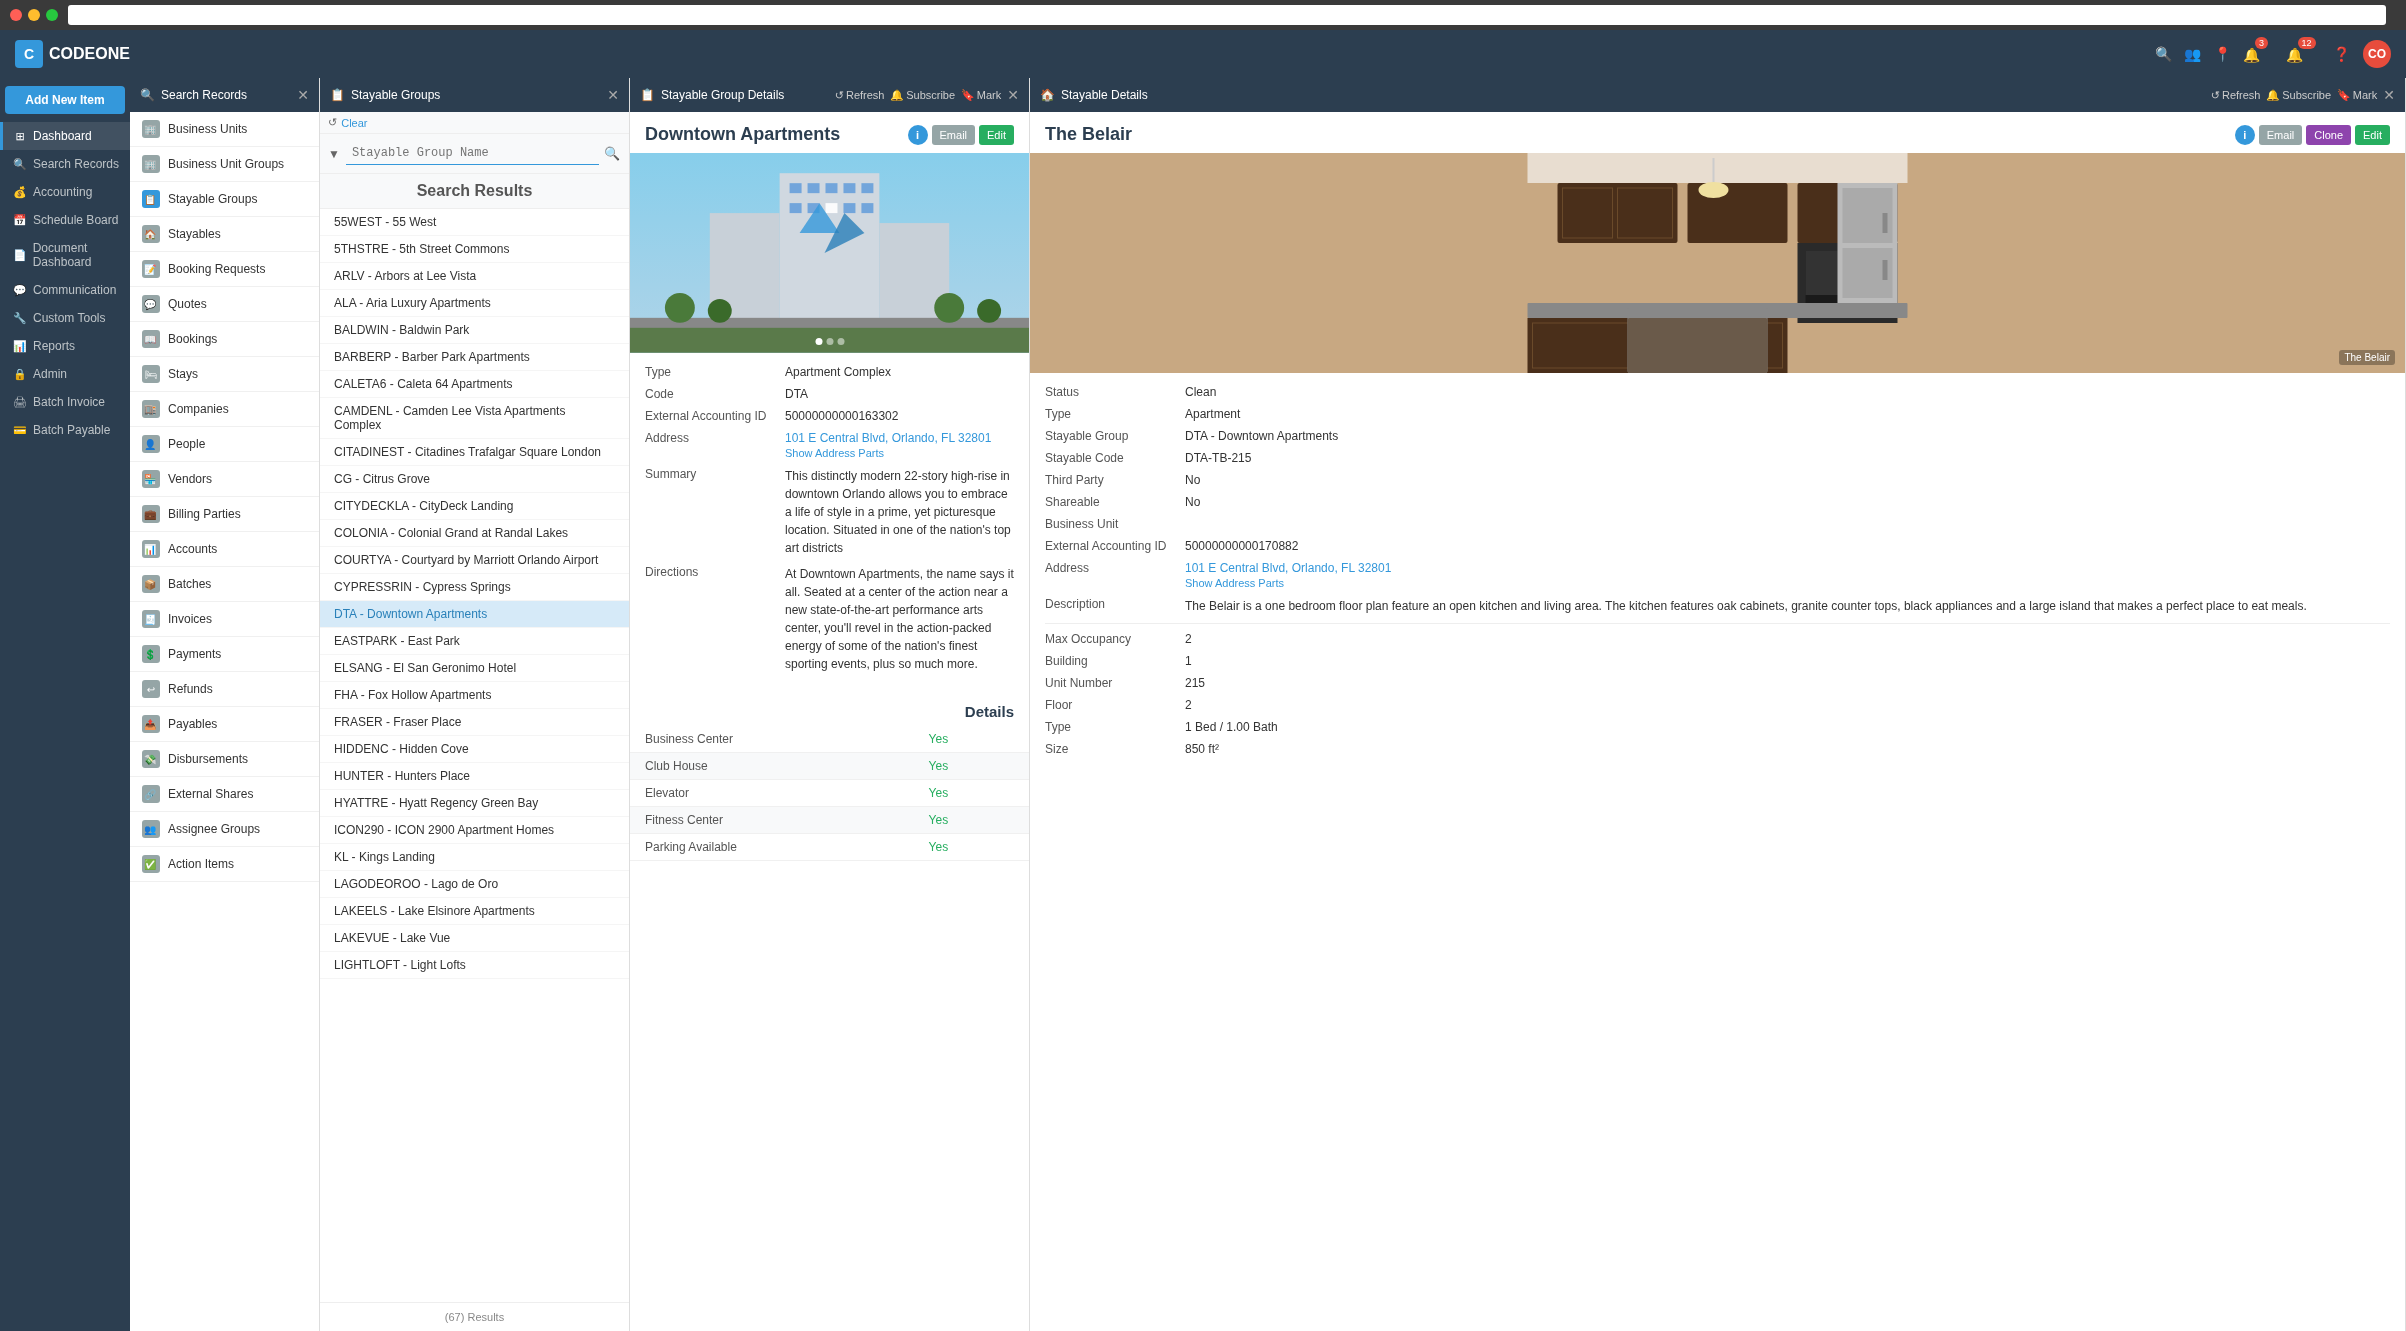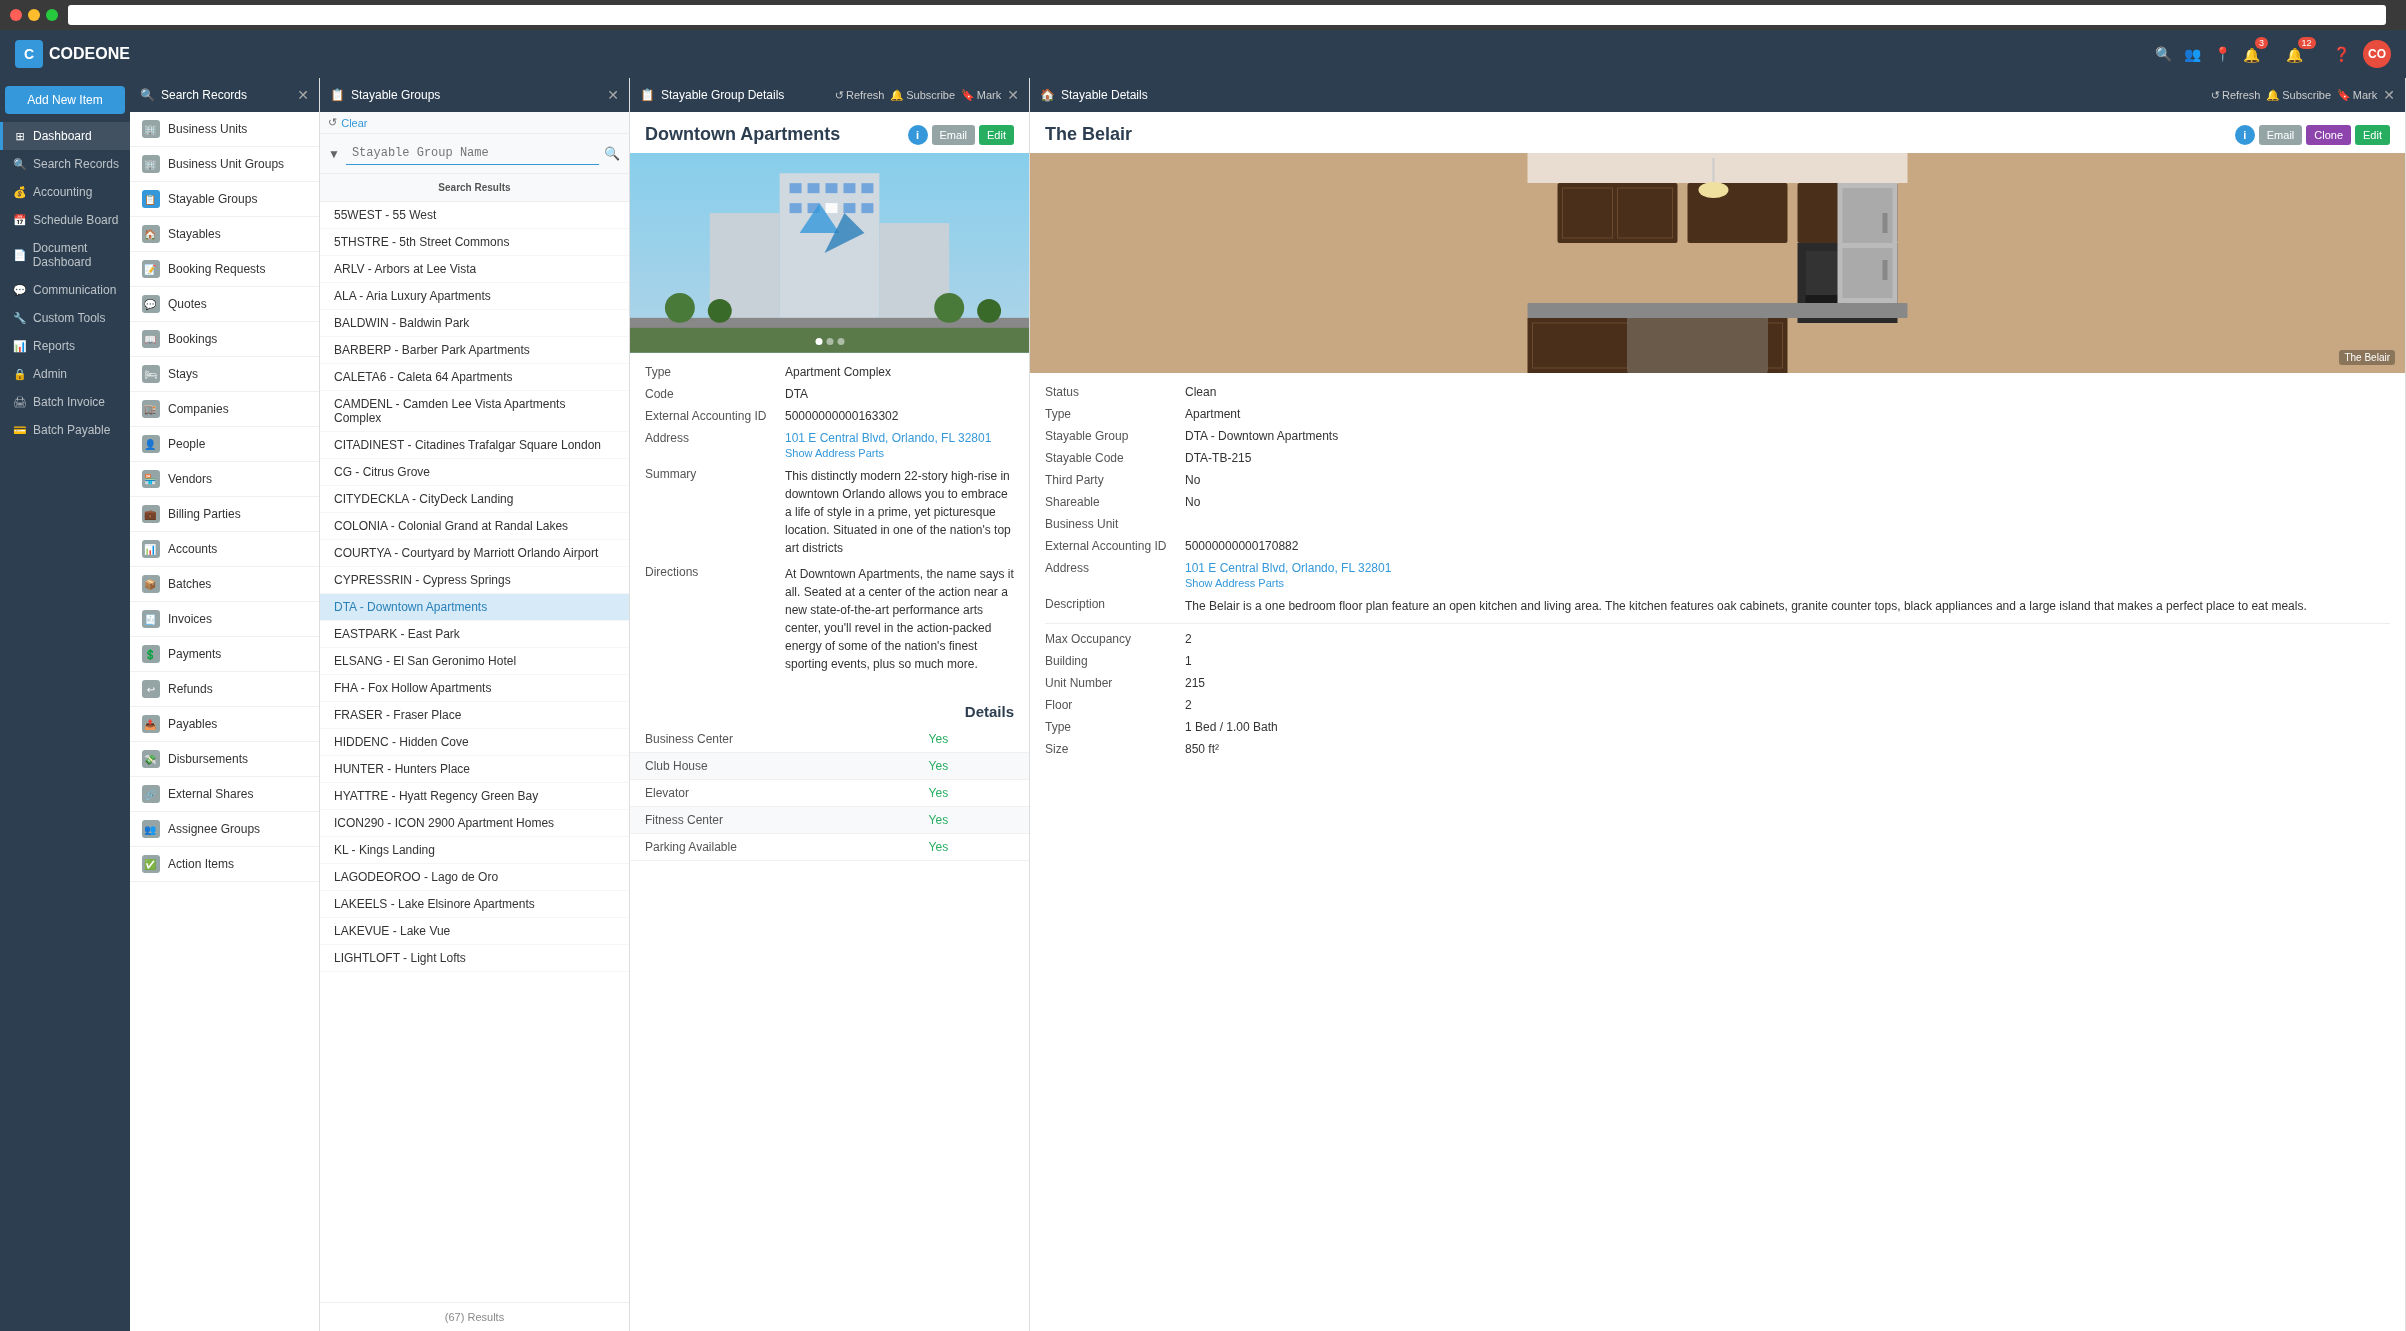--- a/index.html
+++ b/index.html
@@ -24,21 +24,21 @@
     .top-nav-right { margin-left: auto; display: flex; align-items: center; gap: 12px; color: #aaa; }
     .nav-icon { color: #ccc; font-size: 14px; cursor: pointer; }
     .badge { background: #e74c3c; color: white; font-size: 9px; border-radius: 8px; padding: 1px 4px; position: relative; top: -8px; left: -6px; }
     .user-avatar { background: #e74c3c; color: white; width: 28px; height: 28px; border-radius: 50%; display: flex; align-items: center; justify-content: center; font-size: 12px; font-weight: bold; }
 
     
     .main { display: flex; flex: 1; overflow: hidden; }
 
     
     .sidebar { width: 130px; background: #2c3e50; color: #ccc; flex-shrink: 0; overflow-y: auto; padding-bottom: 20px; }
-    .sidebar-add-btn { background: #3498db; color: white; width: calc(100% - 10px); margin: 8px 5px; padding: 7px 0; border: none; border-radius: 4px; cursor: pointer; font-size: 12px; font-weight: normal; text-align: center; }
+    .sidebar-add-btn { background: #3498db; color: white; width: calc(100% - 10px); margin: 8px 5px; padding: 7px 0; border: none; border-radius: 4px; cursor: pointer; font-size: 12px; font-weight: bold; text-align: center; }
     .sidebar-item { display: flex; align-items: center; gap: 6px; padding: 7px 10px; cursor: pointer; font-size: 12px; color: #bdc3c7; border-left: 3px solid transparent; }
     .sidebar-item.active { background: rgba(255,255,255,0.1); border-left-color: #3498db; color: white; }
     .sidebar-icon { font-size: 11px; width: 14px; text-align: center; }
 
     
     .panel { background: white; border-right: 1px solid #ddd; display: flex; flex-direction: column; overflow: hidden; }
     .panel-1 { width: 190px; flex-shrink: 0; }
     .panel-2 { width: 310px; flex-shrink: 0; }
     .panel-3 { width: 400px; flex-shrink: 0; }
     .panel-4 { flex: 1; min-width: 370px; }
@@ -52,21 +52,21 @@
     
     .panel-1-items { overflow-y: auto; flex: 1; }
     .panel-1-item { padding: 8px 12px; cursor: pointer; font-size: 12px; color: #333; display: flex; align-items: center; gap: 8px; border-bottom: 1px solid #f0f0f0; }
     .item-icon { width: 18px; height: 18px; background: #95a5a6; border-radius: 3px; display: flex; align-items: center; justify-content: center; color: white; font-size: 10px; flex-shrink: 0; }
 
     
     .panel-2-search { padding: 8px; background: #f8f9fa; border-bottom: 1px solid #eee; display: flex; align-items: center; gap: 6px; }
     .filter-arrow { color: #666; font-size: 12px; cursor: pointer; }
     .search-input { flex: 1; border: none; border-bottom: 1px solid #3498db; padding: 4px 6px; font-size: 12px; outline: none; background: transparent; font-family: Liberation Mono, monospace; }
     .search-icon-btn { color: #666; cursor: pointer; }
-    .results-header { padding: 8px 12px; font-size: 10px; font-weight: 600; color: #555; background: #f8f9fa; border-bottom: 1px solid #eee; text-align: center; }
+    .results-header { padding: 8px 12px; font-size: 16px; font-weight: 600; color: #555; background: #f8f9fa; border-bottom: 1px solid #eee; text-align: center; }
     .group-list { overflow-y: auto; flex: 1; }
     .group-item { padding: 6px 14px; font-size: 12px; color: #333; cursor: pointer; border-bottom: 1px solid #f5f5f5; }
     .group-item.selected { background: #d6eaf8; color: #2980b9; }
     .results-count { padding: 8px; text-align: center; font-size: 11px; color: #888; border-top: 1px solid #eee; }
 
     
     .panel-3-body { overflow-y: auto; flex: 1; padding: 0; }
     .detail-title { padding: 12px 15px 8px; font-size: 18px; font-weight: 600; color: #2c3e50; display: flex; align-items: center; gap: 8px; }
     .detail-title-actions { margin-left: auto; display: flex; gap: 4px; }
     .btn-small { padding: 3px 8px; border: none; border-radius: 3px; font-size: 11px; cursor: pointer; }

